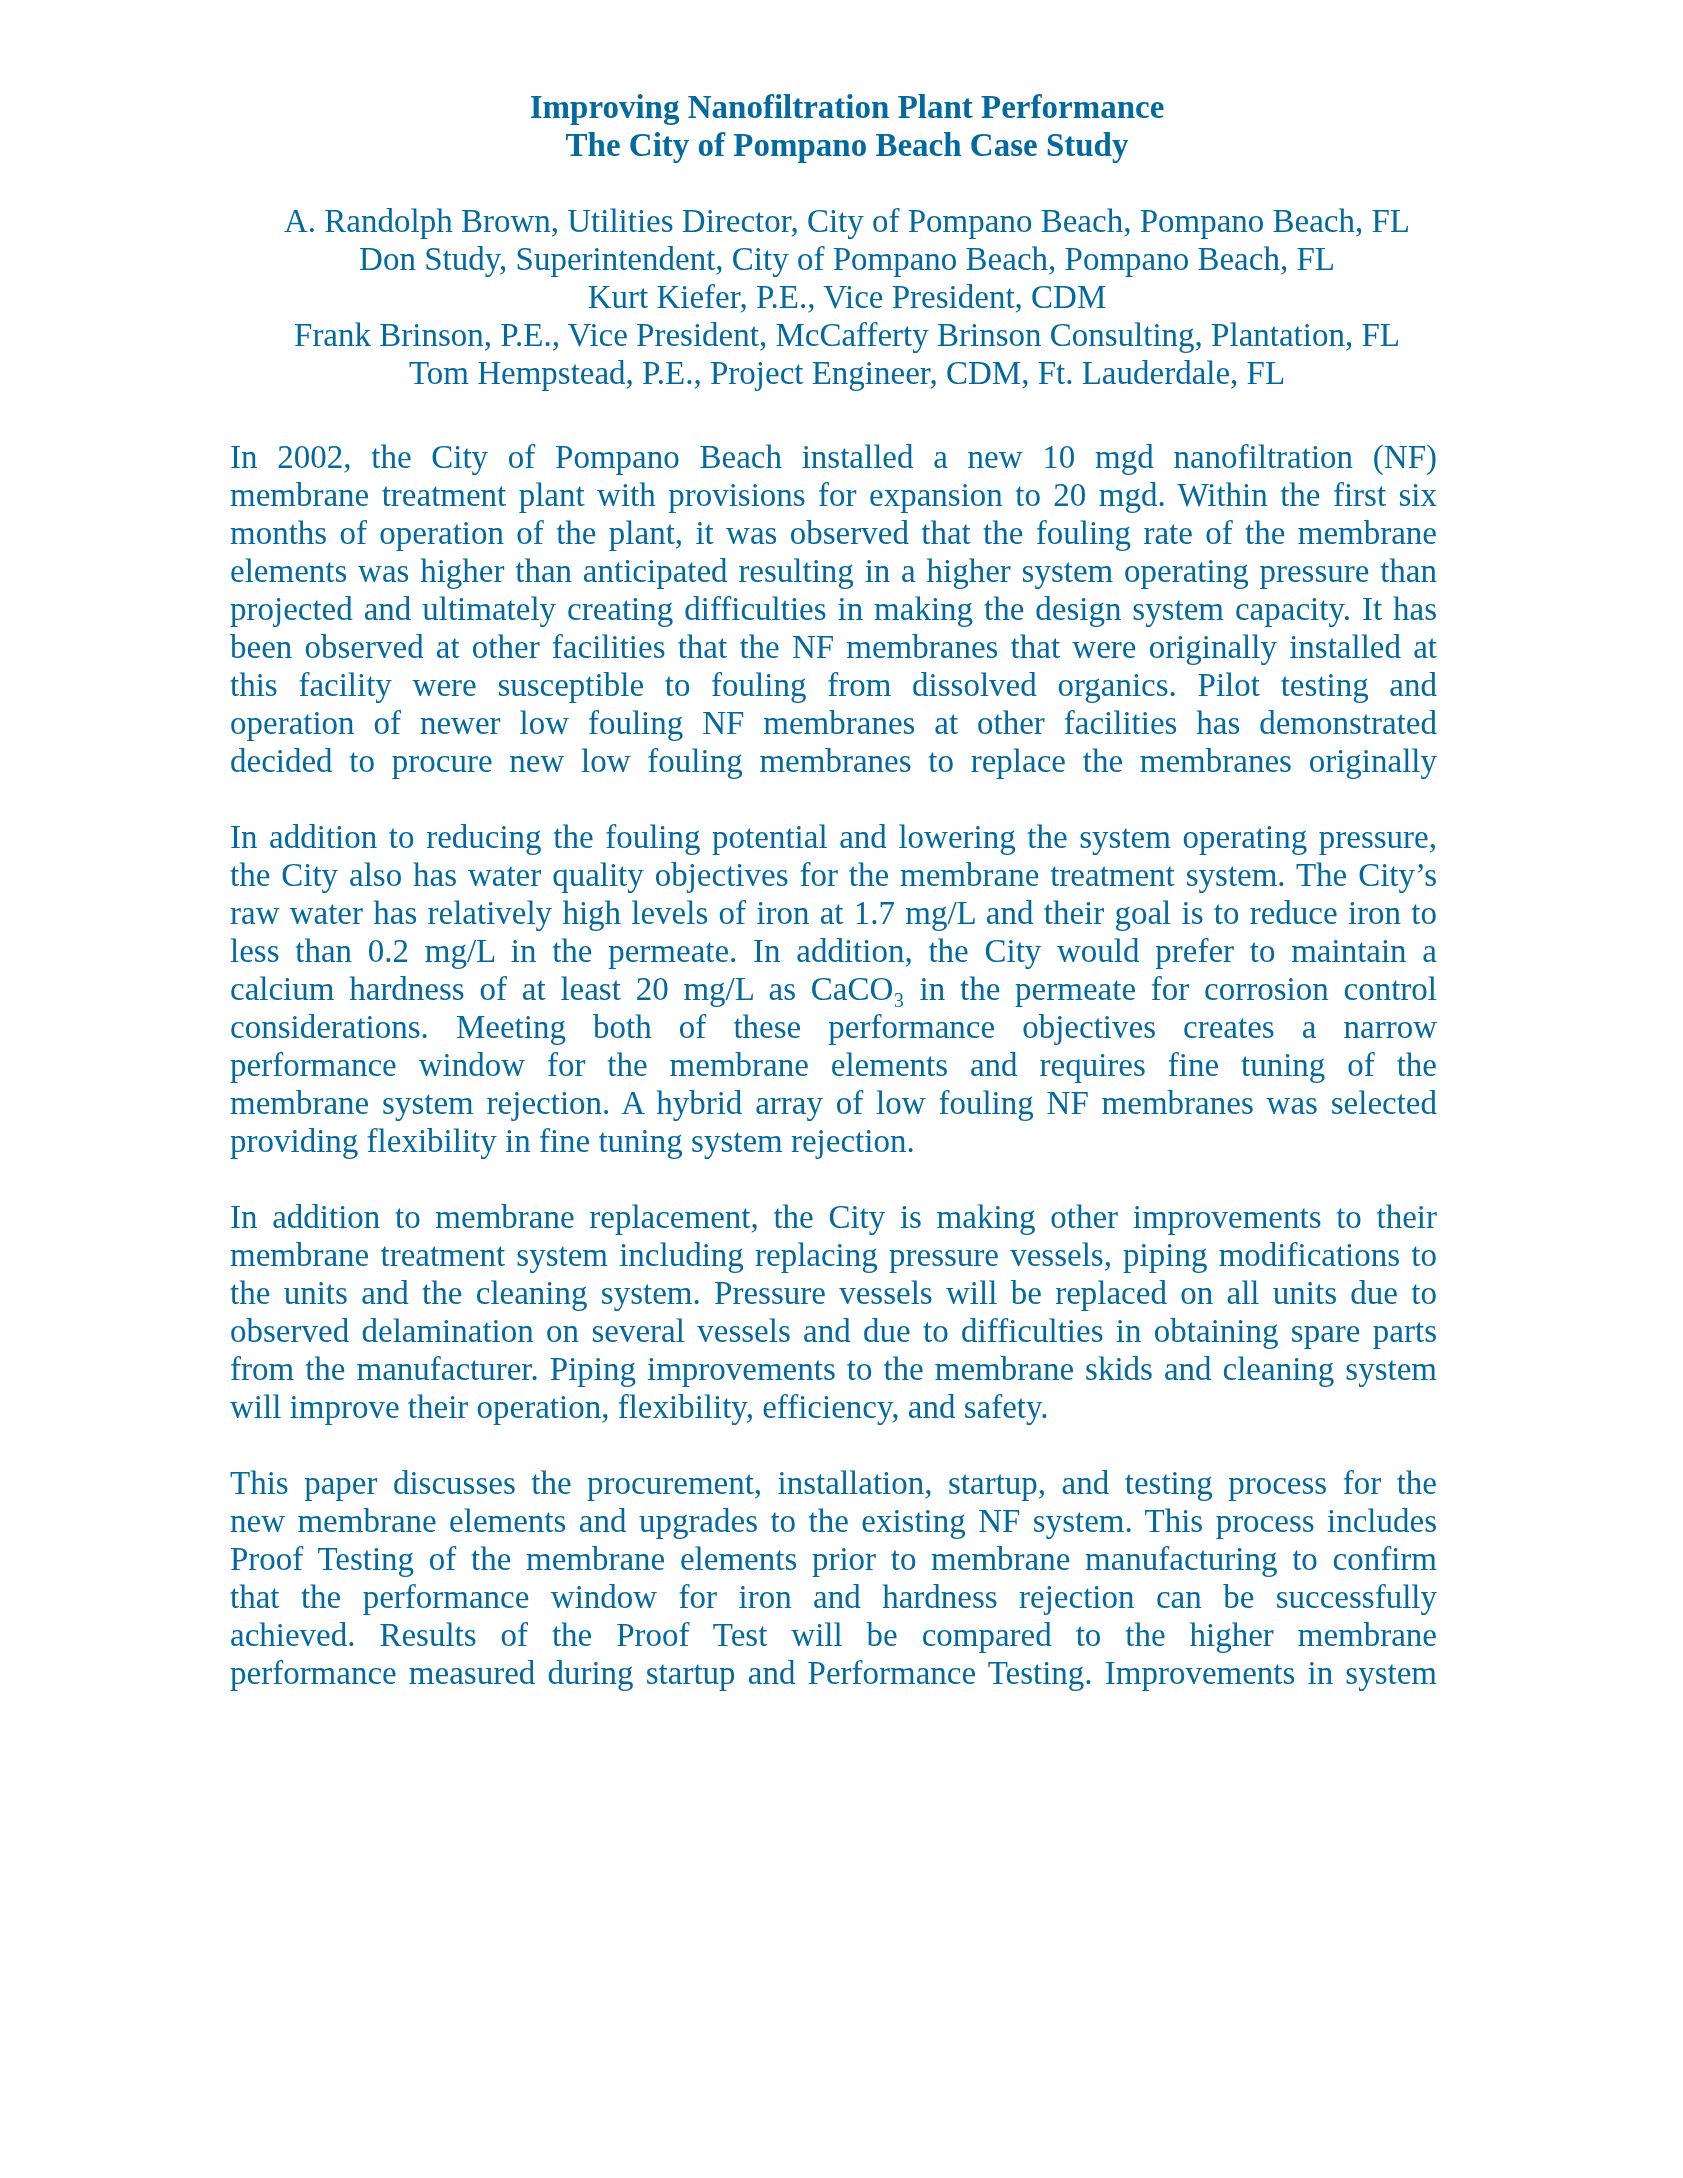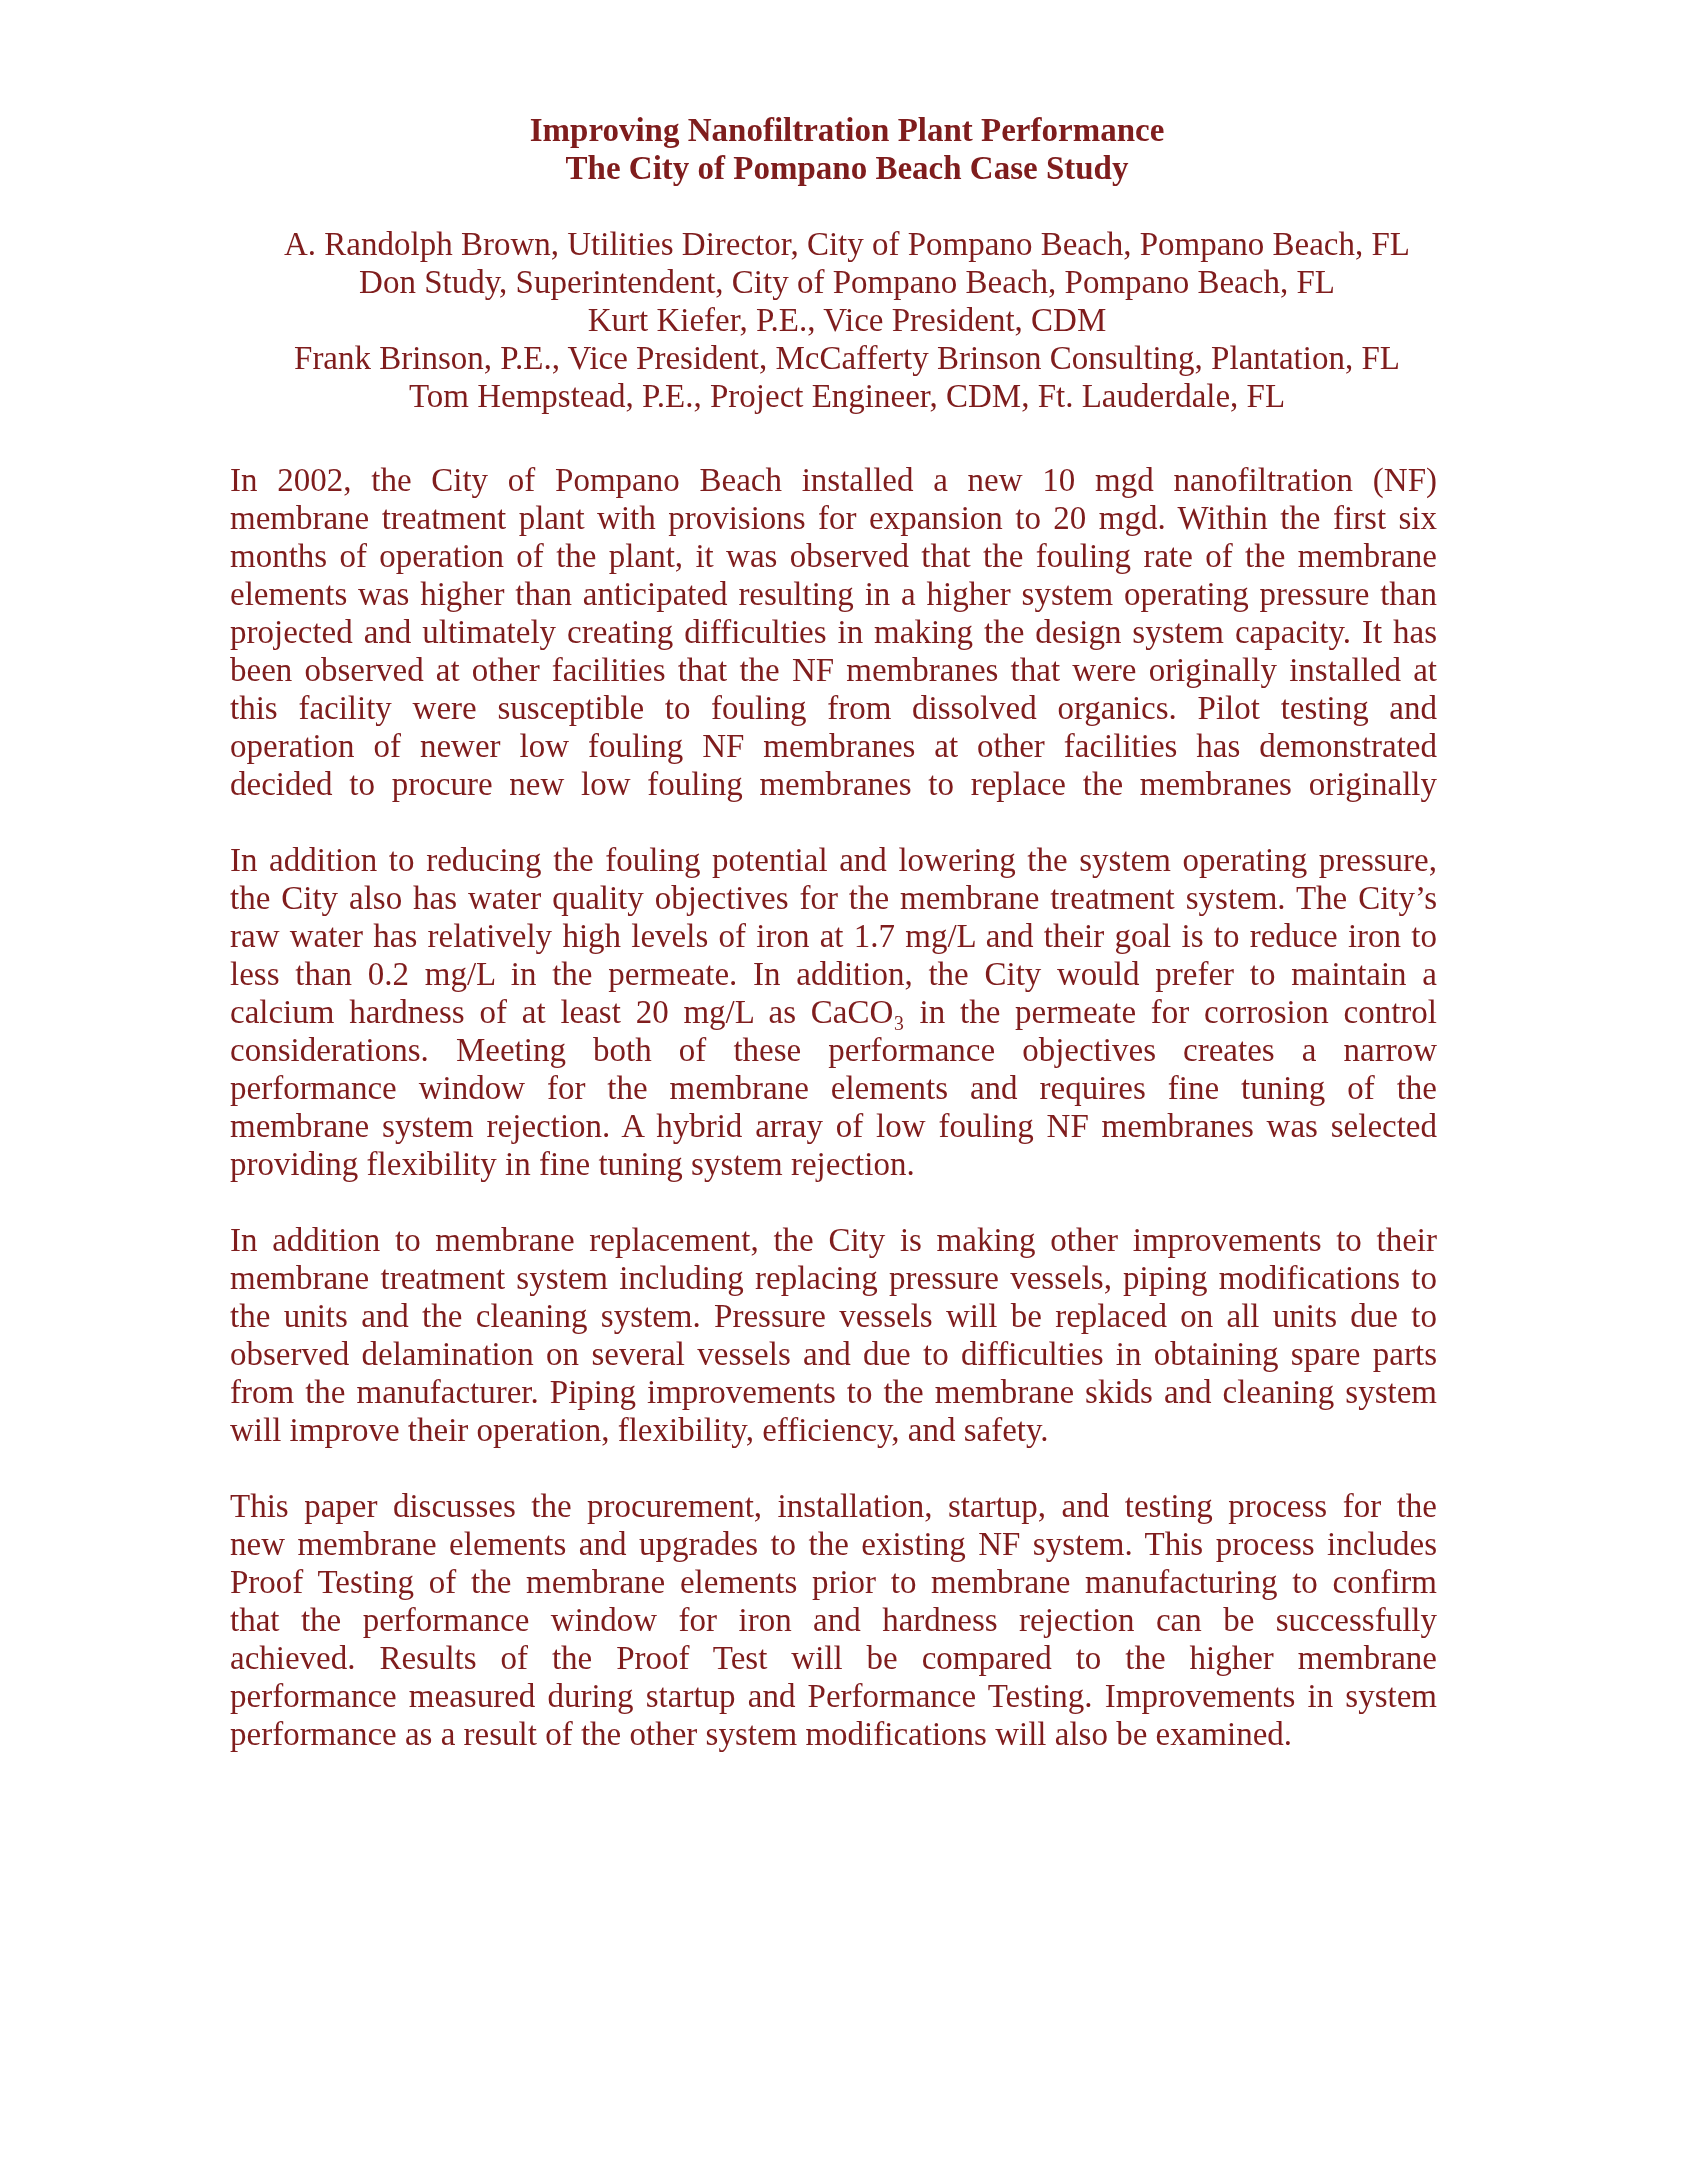--- a/index.html
+++ b/index.html
@@ -1,25 +1,25 @@
 <!DOCTYPE html>
 <html><head>
 <meta charset="utf-8">
 <style>
   html, body { margin: 0; padding: 0; background: #ffffff; }
   .page {
     position: relative;
     width: 1683px;
     height: 2178px;
     background: #ffffff;
-    color: #7f1d1d;
+    color: #0369a1;
     font-family: "Liberation Serif", "DejaVu Serif", serif;
     font-size: 33px;
     box-sizing: border-box;
-    padding-top: 111px;
+    padding-top: 88px;
     overflow: hidden;
   }
   .headings {
     width: 1234px;
     margin-left: 230px;
   }
   .cline {
     display: block;
     text-align: center;
     line-height: 38px;
@@ -89,17 +89,16 @@
         <span class="pline">from the manufacturer. Piping improvements to the membrane skids and cleaning system</span>
         <span class="pline last">will improve their operation, flexibility, efficiency, and safety.</span>
       </p>
       <p class="para">
         <span class="pline">This paper discusses the procurement, installation, startup, and testing process for the</span>
         <span class="pline">new membrane elements and upgrades to the existing NF system. This process includes</span>
         <span class="pline">Proof Testing of the membrane elements prior to membrane manufacturing to confirm</span>
         <span class="pline">that the performance window for iron and hardness rejection can be successfully</span>
         <span class="pline">achieved. Results of the Proof Test will be compared to the higher membrane</span>
         <span class="pline">performance measured during startup and Performance Testing. Improvements in system</span>
-        <span class="pline last">performance as a result of the other system modifications will also be examined.</span>
       </p>
     </main>
 </div>
 
 
 </body></html>

